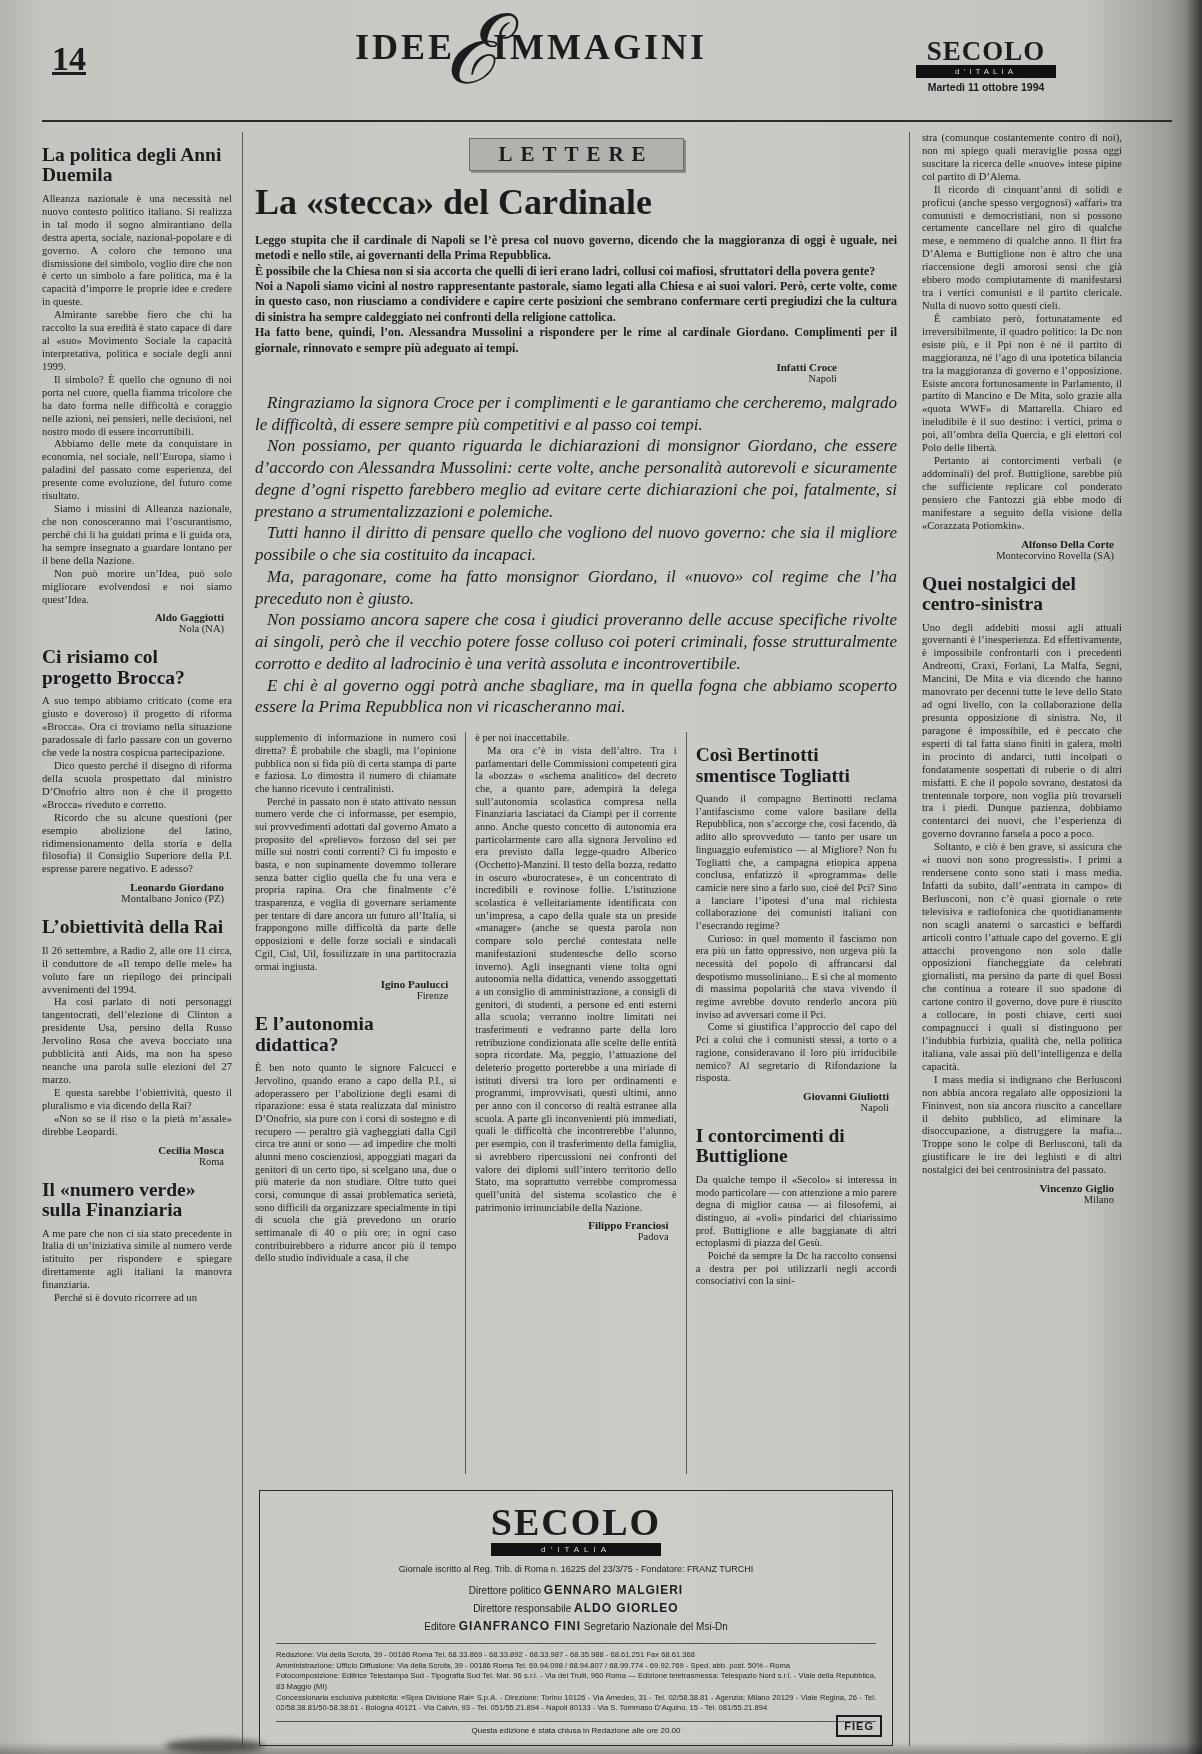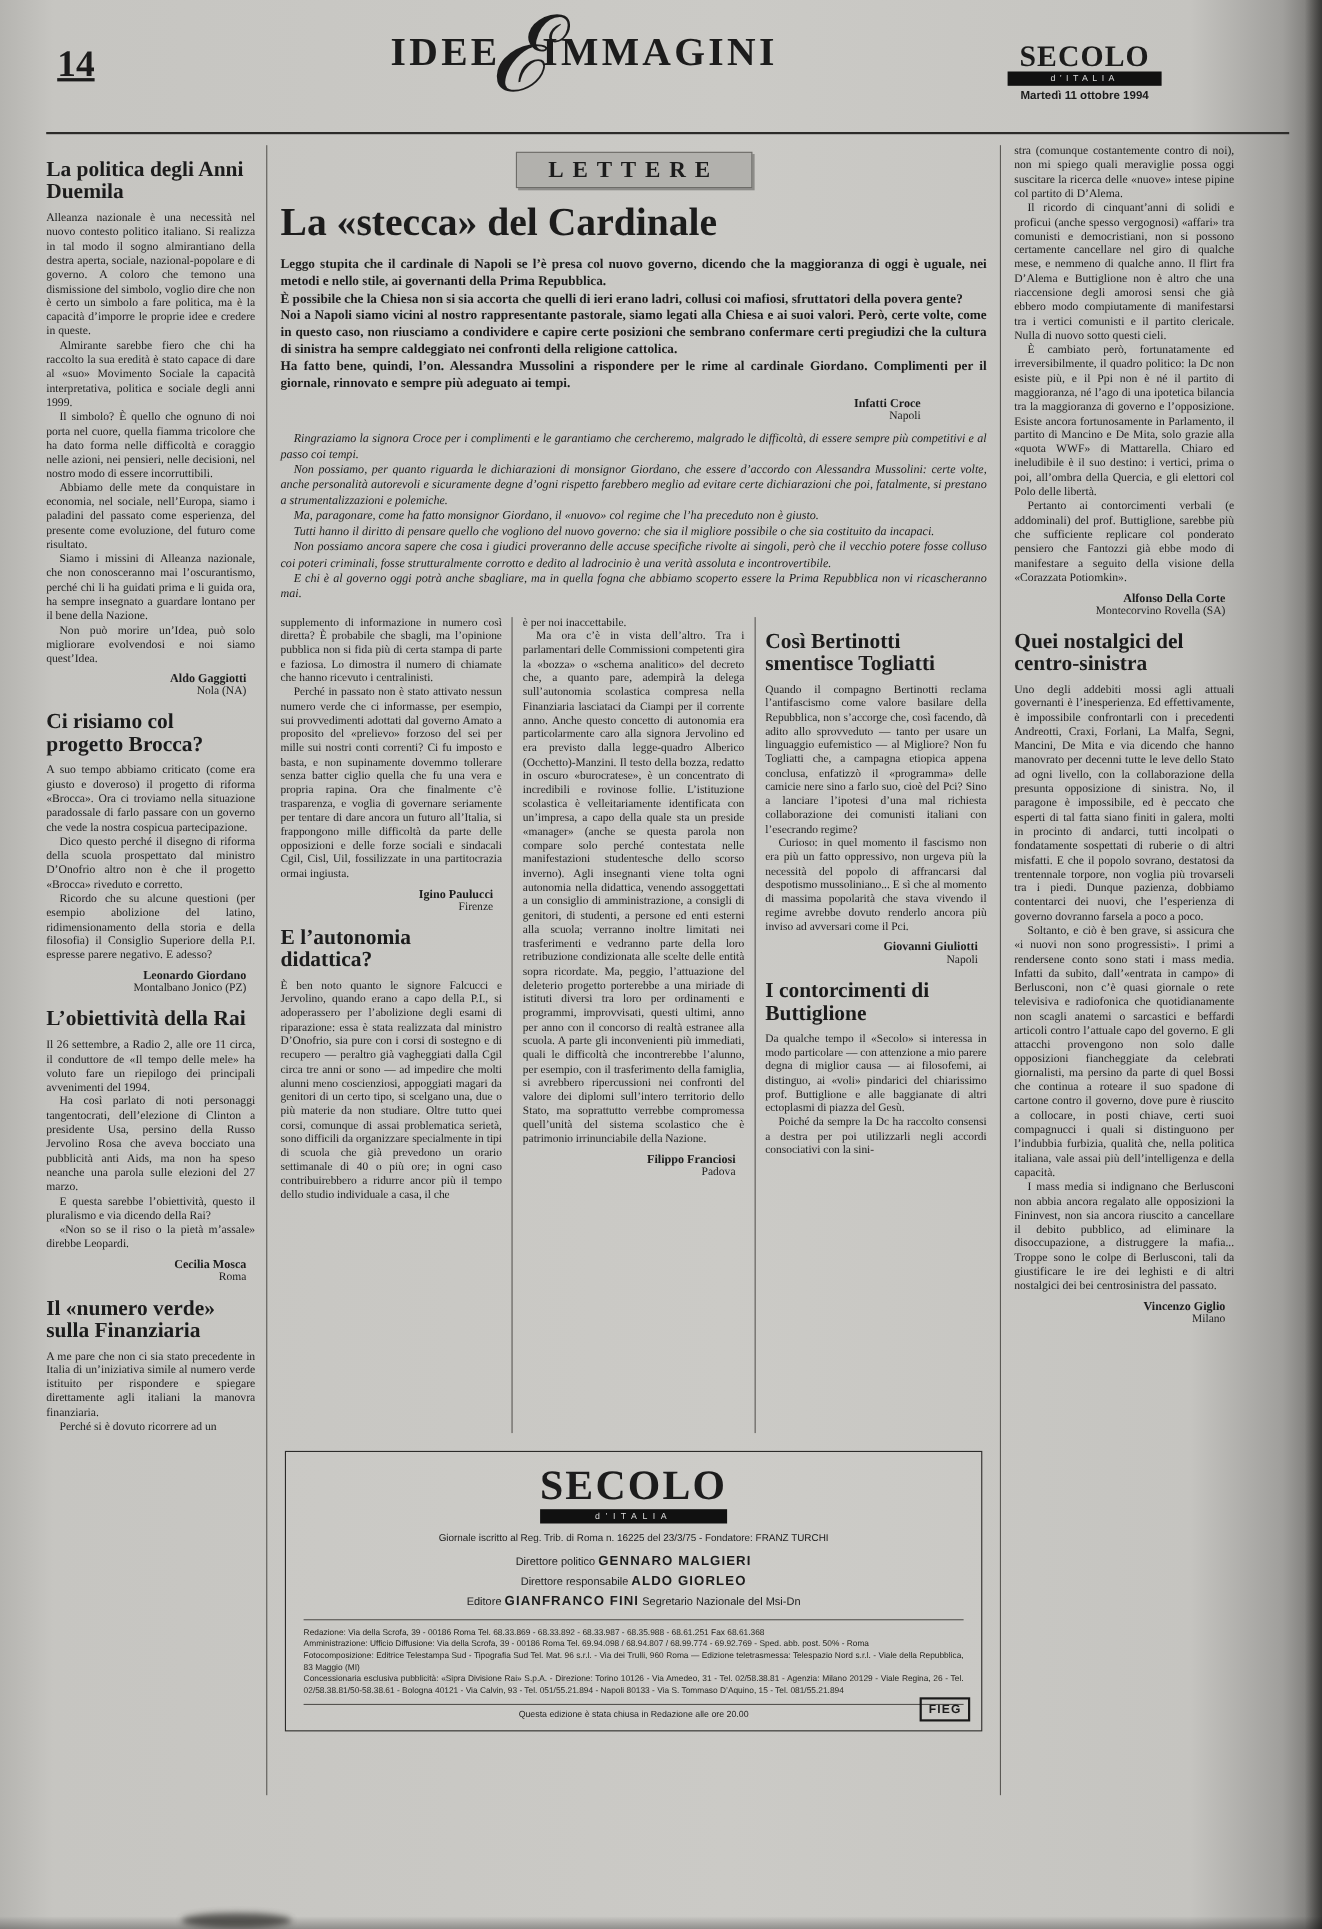--- a/index.html
+++ b/index.html
@@ -48,21 +48,21 @@
   .signature { text-align:right; margin:5px 8px 8px 0; }
   .sig-name { font-weight:bold; font-size:11px; }
   .sig-place { font-size:10.5px; }
 
   
   .lettere-kicker { width:215px; margin:6px auto 10px; background:#b2b1ad;
     border:1px solid #6d6c68; box-shadow:2px 2px 0 #8d8c89; text-align:center;
     font-weight:bold; font-size:21px; letter-spacing:8px; padding:3px 0; }
   .headline { text-align:left; font-size:36px; font-weight:bold; margin:2px 0 10px; }
   .lead-wrap .body-p { font-weight:bold; font-size:12px; line-height:1.28; }
-  .reply-wrap .body-p { font-style:italic; font-size:11px; line-height:1.28; }
+  .reply-wrap .body-p { font-style:italic; font-size:17px; line-height:1.28; }
   .lead-sig { margin-right:60px; }
   .reply-wrap { margin-top:6px; }
 
   .cols3 { display:flex; margin-top:14px; height:742px; overflow:hidden; }
   .subcol { flex:1; padding:0 9px; }
   .subcol .body-p { font-size:10.4px; }
   .subcol:first-child { padding-left:0; }
   .subcol:last-child { padding-right:0; }
   .subcol + .subcol { border-left:1px solid #5b5955; }
 
@@ -159,22 +159,22 @@
         </div>
 
       <div class="signature lead-sig">
         <div class="sig-name">Infatti Croce</div>
         <div class="sig-place">Napoli</div>
       </div>
 
       <div class="reply-wrap">
           <p class="body-p">Ringraziamo la signora Croce per i complimenti e le garantiamo che cercheremo, malgrado le difficoltà, di essere sempre più competitivi e al passo coi tempi.</p>
           <p class="body-p">Non possiamo, per quanto riguarda le dichiarazioni di monsignor Giordano, che essere d’accordo con Alessandra Mussolini: certe volte, anche personalità autorevoli e sicuramente degne d’ogni rispetto farebbero meglio ad evitare certe dichiarazioni che poi, fatalmente, si prestano a strumentalizzazioni e polemiche.</p>
+          <p class="body-p">Tutti hanno il diritto di pensare quello che vogliono del nuovo governo: che sia il migliore possibile o che sia costituito da incapaci.</p>
           <p class="body-p">Ma, paragonare, come ha fatto monsignor Giordano, il «nuovo» col regime che l’ha preceduto non è giusto.</p>
-          <p class="body-p">Tutti hanno il diritto di pensare quello che vogliono del nuovo governo: che sia il migliore possibile o che sia costituito da incapaci.</p>
           <p class="body-p">Non possiamo ancora sapere che cosa i giudici proveranno delle accuse specifiche rivolte ai singoli, però che il vecchio potere fosse colluso coi poteri criminali, fosse strutturalmente corrotto e dedito al ladrocinio è una verità assoluta e incontrovertibile.</p>
           <p class="body-p">E chi è al governo oggi potrà anche sbagliare, ma in quella fogna che abbiamo scoperto essere la Prima Repubblica non vi ricascheranno mai.</p>
         </div>
 
       <div class="cols3">
         <div class="subcol">
             <p class="body-p noindent">supplemento di informazione in numero così diretta? È probabile che sbagli, ma l’opinione pubblica non si fida più di certa stampa di parte e faziosa. Lo dimostra il numero di chiamate che hanno ricevuto i centralinisti.</p>
             <p class="body-p">Perché in passato non è stato attivato nessun numero verde che ci informasse, per esempio, sui provvedimenti adottati dal governo Amato a proposito del «prelievo» forzoso del sei per mille sui nostri conti correnti? Ci fu imposto e basta, e non supinamente dovemmo tollerare senza batter ciglio quella che fu una vera e propria rapina. Ora che finalmente c’è trasparenza, e voglia di governare seriamente per tentare di dare ancora un futuro all’Italia, si frappongono mille difficoltà da parte delle opposizioni e delle forze sociali e sindacali Cgil, Cisl, Uil, fossilizzate in una partitocrazia ormai ingiusta.</p>
             <div class="signature">
               <div class="sig-name">Igino Paulucci</div>
@@ -188,20 +188,21 @@
             <p class="body-p">Ma ora c’è in vista dell’altro. Tra i parlamentari delle Commissioni competenti gira la «bozza» o «schema analitico» del decreto che, a quanto pare, adempirà la delega sull’autonomia scolastica compresa nella Finanziaria lasciataci da Ciampi per il corrente anno. Anche questo concetto di autonomia era particolarmente caro alla signora Jervolino ed era previsto dalla legge-quadro Alberico (Occhetto)-Manzini. Il testo della bozza, redatto in oscuro «burocratese», è un concentrato di incredibili e rovinose follie. L’istituzione scolastica è velleitariamente identificata con un’impresa, a capo della quale sta un preside «manager» (anche se questa parola non compare solo perché contestata nelle manifestazioni studentesche dello scorso inverno). Agli insegnanti viene tolta ogni autonomia nella didattica, venendo assoggettati a un consiglio di amministrazione, a consigli di genitori, di studenti, a persone ed enti esterni alla scuola; verranno inoltre limitati nei trasferimenti e vedranno parte della loro retribuzione condizionata alle scelte delle entità sopra ricordate. Ma, peggio, l’attuazione del deleterio progetto porterebbe a una miriade di istituti diversi tra loro per ordinamenti e programmi, improvvisati, questi ultimi, anno per anno con il concorso di realtà estranee alla scuola. A parte gli inconvenienti più immediati, quali le difficoltà che incontrerebbe l’alunno, per esempio, con il trasferimento della famiglia, si avrebbero ripercussioni nei confronti del valore dei diplomi sull’intero territorio dello Stato, ma soprattutto verrebbe compromessa quell’unità del sistema scolastico che è patrimonio irrinunciabile della Nazione.</p>
             <div class="signature">
               <div class="sig-name">Filippo Franciosi</div>
               <div class="sig-place">Padova</div>
             </div>
           </div>
         <div class="subcol">
             <h3 class="col-heading">Così Bertinotti smentisce Togliatti</h3>
             <p class="body-p noindent">Quando il compagno Bertinotti reclama l’antifascismo come valore basilare della Repubblica, non s’accorge che, così facendo, dà adito allo sprovveduto — tanto per usare un linguaggio eufemistico — al Migliore? Non fu Togliatti che, a campagna etiopica appena conclusa, enfatizzò il «programma» delle camicie nere sino a farlo suo, cioè del Pci? Sino a lanciare l’ipotesi d’una mal richiesta collaborazione dei comunisti italiani con l’esecrando regime?</p>
             <p class="body-p">Curioso: in quel momento il fascismo non era più un fatto oppressivo, non urgeva più la necessità del popolo di affrancarsi dal despotismo mussoliniano... E sì che al momento di massima popolarità che stava vivendo il regime avrebbe dovuto renderlo ancora più inviso ad avversari come il Pci.</p>
+            <p class="body-p">Come si giustifica l’approccio del capo del Pci a colui che i comunisti stessi, a torto o a ragione, consideravano il loro più irriducibile nemico? Al segretario di Rifondazione la risposta.</p>
             <div class="signature">
               <div class="sig-name">Giovanni Giuliotti</div>
               <div class="sig-place">Napoli</div>
             </div>
             <h3 class="col-heading">I contorcimenti di Buttiglione</h3>
             <p class="body-p noindent">Da qualche tempo il «Secolo» si interessa in modo particolare — con attenzione a mio parere degna di miglior causa — ai filosofemi, ai distinguo, ai «voli» pindarici del chiarissimo prof. Buttiglione e alle baggianate di altri ectoplasmi di piazza del Gesù.</p>
             <p class="body-p">Poiché da sempre la Dc ha raccolto consensi a destra per poi utilizzarli negli accordi consociativi con la sini-</p>
           </div>
       </div>
 

